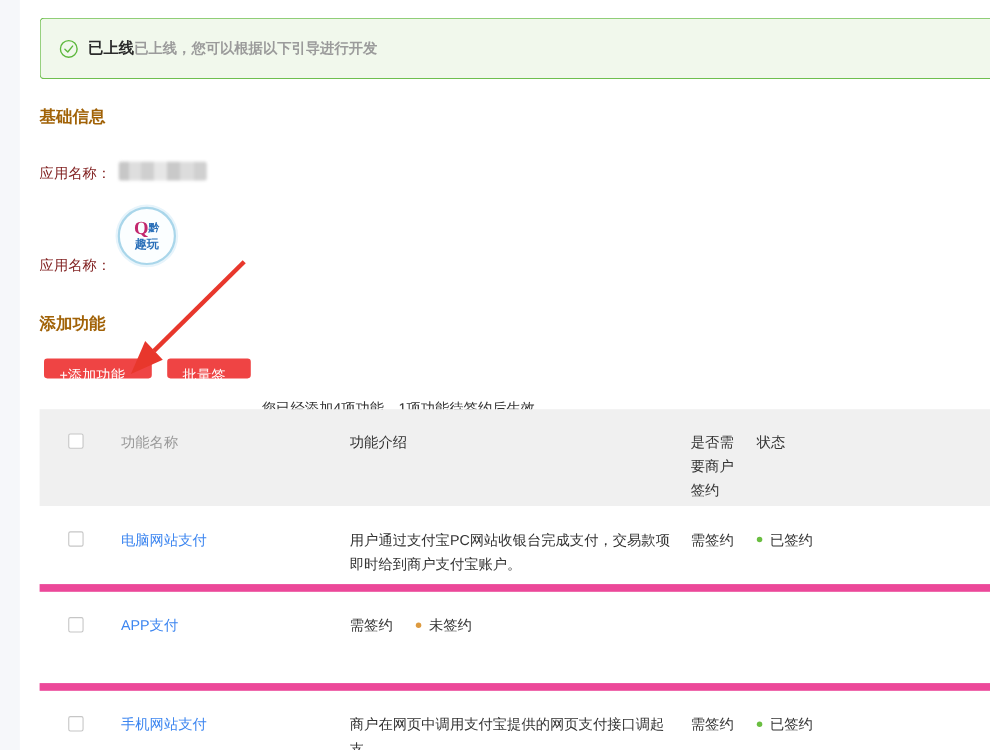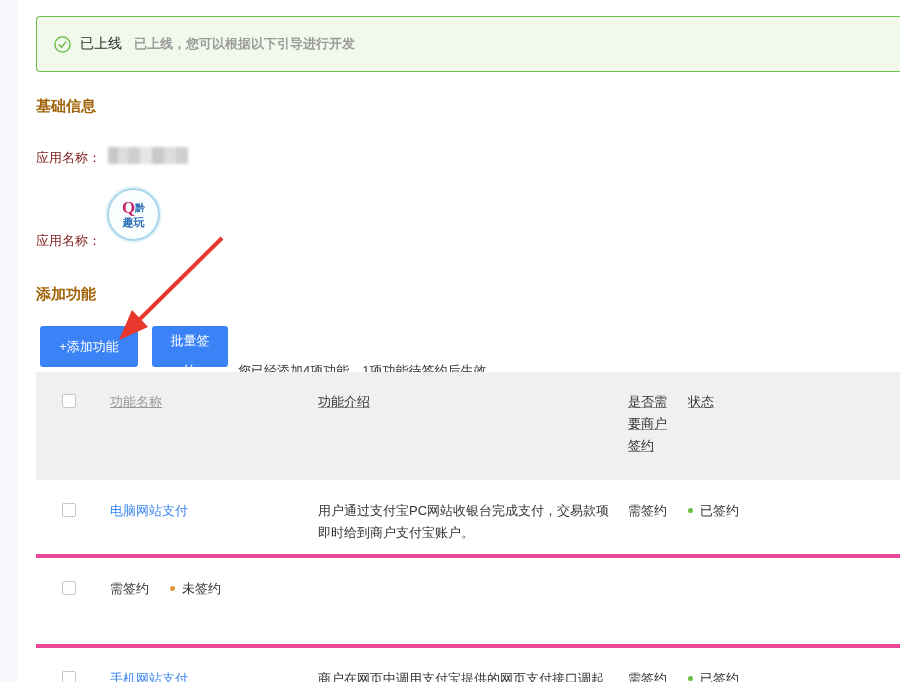--- a/index.html
+++ b/index.html
@@ -14,21 +14,21 @@
     background:#f6f7fa;
   }
   
   .banner {
     position:absolute; left:36px; top:16px; width:884px; height:56px;
     background:#f1f8ec; border:1px solid #6fbf4f; border-right:none;
     border-radius:4px 0 0 4px;
     display:flex; align-items:center; padding-left:17px;
   }
   .banner .check-icon { width:17px; height:17px; flex:0 0 auto; margin-right:9px; }
-  .banner .b-title { font-size:14px; font-weight:normal; color:#2b2b2b; margin-right:12px; }
+  .banner .b-title { font-size:14px; font-weight:bold; color:#2b2b2b; }
   .banner .b-desc { font-size:13px; color:#9b9b9b;font-weight:bold; }
   
   .section-title {
     position:absolute; left:36px; font-size:15px; font-weight:600; color:#a16207;
   }
   .field-label {
     position:absolute; left:36px; font-size:13px; color:#7f1d1d;
   }
   .redacted {
     position:absolute; left:108px; top:147px; width:80px; height:17px;
@@ -43,38 +43,38 @@
     background:#fbfeff;
     display:flex; flex-direction:column; align-items:center; justify-content:center;
     box-shadow:0 0 0 2px #e7f4fb;
   }
   .app-icon .row1 { display:flex; align-items:center; line-height:1; }
   .app-icon .q { color:#c2276d; font-weight:bold; font-size:17px; font-family:"Liberation Serif","DejaVu Serif",serif; }
   .app-icon .c1 { color:#2a6fb8; font-size:10px; font-weight:bold; }
   .app-icon .row2 { color:#2a6fb8; font-size:11px; font-weight:bold; line-height:1.2; }
   
   .btn {
-    position:absolute; top:326px; height:41px; border:none; border-radius:3px;
-    background:#3b82f6; color:#fff; font-size:13px; text-align:center; line-height:30px;
+    position:absolute; top:326px; height:18px; border:none; border-radius:3px;
+    background:#ef4444; color:#fff; font-size:13px; text-align:left; line-height:30px;
     font-family:inherit; cursor:pointer; padding:0 14px;
   }
   .btn-add { left:40px; width:98px; }
   .btn-batch { left:152px; width:76px; }
   .summary-text { position:absolute; left:238px; top:334px; font-size:13px; color:#333;margin-top:28px; }
   
   .feature-table {
     position:absolute; left:36px; top:372px; width:864px;
   }
   .t-head {
-    background:#f0f0f0; height:108px; display:flex; align-items:flex-start;
-    padding-top:19px; color:#999; font-size:13px; line-height:22px;text-decoration:underline;
+    background:#f0f0f0; height:88px; display:flex; align-items:flex-start;
+    padding-top:19px; color:#999; font-size:13px; line-height:22px;
   }
   .t-row {
     display:flex; align-items:flex-start; padding-top:20px;
-    border-bottom:4px solid #ec4899; font-size:13px; line-height:22px;
+    border-bottom:7px solid #ec4899; font-size:13px; line-height:22px;
   }
   .t-row.r1 { height:78px; }
   .t-row.r2 { height:90px; }
   .t-row.r3 { height:60px; border-bottom:none; }
   .col-check { width:74px; padding-left:26px; flex:0 0 auto; }
   .col-name  { width:208px; flex:0 0 auto; }
   .col-desc  { width:310px; padding-right:18px; flex:0 0 auto; color:#333; }
   .col-sign  { width:60px;  flex:0 0 auto; color:#333; }
   .col-status{ flex:1; display:flex; align-items:baseline; color:#333; }
   .checkbox {
@@ -137,20 +137,21 @@
     <div class="col-desc">用户通过支付宝PC网站收银台完成支付，交易款项即时给到商户支付宝账户。</div>
     <div class="col-sign">需签约</div>
     <div class="col-status">
         <span class="dot dot-green"></span>
         <span>已签约</span>
       </div>
   </div>
 
   <div class="t-row r2">
     <div class="col-check"><span class="checkbox"></span></div>
+    <div class="col-name"><a class="link">APP支付</a></div>
     <div class="col-sign">需签约</div>
     <div class="col-status">
         <span class="dot dot-orange"></span>
         <span>未签约</span>
       </div>
   </div>
 
   <div class="t-row r3">
     <div class="col-check"><span class="checkbox"></span></div>
     <div class="col-name"><a class="link">手机网站支付</a></div>

